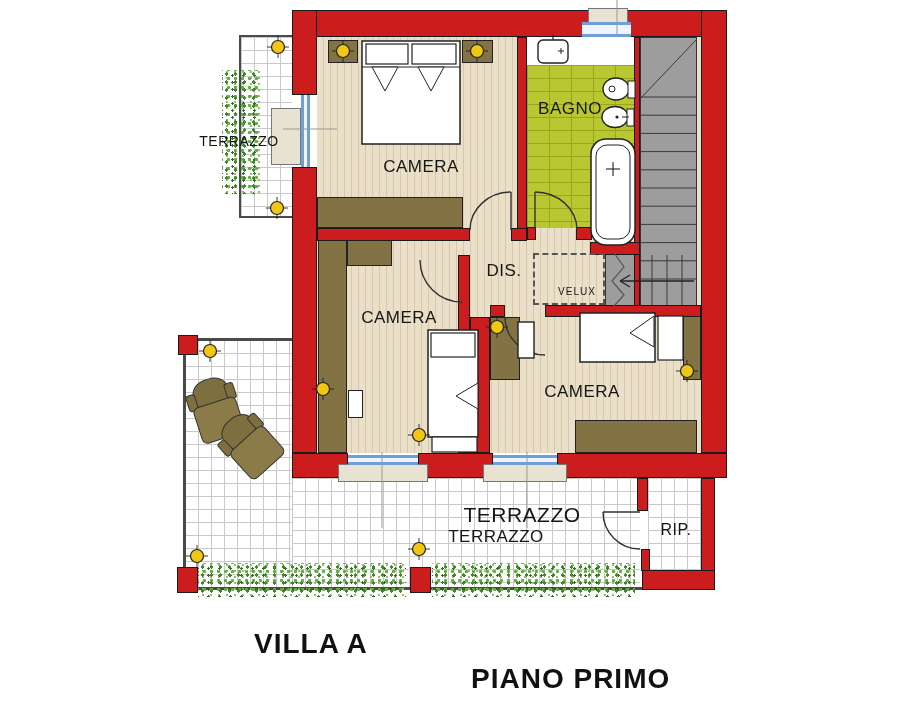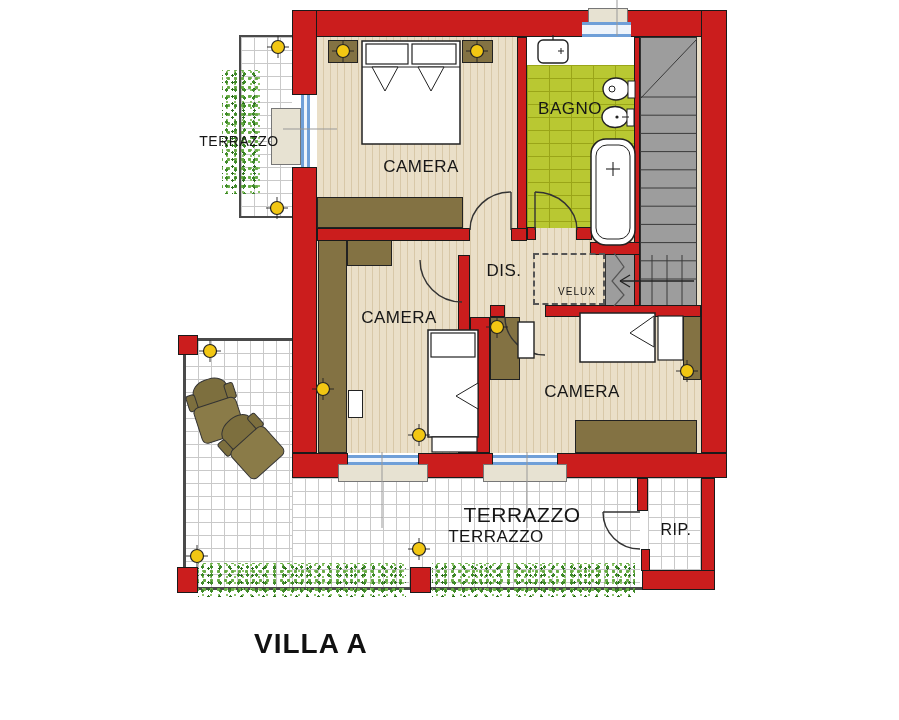--- a/index.html
+++ b/index.html
@@ -288,15 +288,16 @@
   <div class="lbl" style="left:570px;top:109px;font-size:17px;">BAGNO</div>
   <div class="lbl" style="left:504px;top:271px;font-size:17px;">DIS.</div>
   <div class="lbl" style="left:577px;top:291px;font-size:10px;letter-spacing:1px;">VELUX</div>
   <div class="lbl" style="left:399px;top:318px;font-size:17px;">CAMERA</div>
   <div class="lbl" style="left:582px;top:392px;font-size:17px;">CAMERA</div>
   <div class="lbl" style="left:522px;top:515px;font-size:21px;">TERRAZZO</div>
   <div class="lbl" style="left:496px;top:537px;font-size:17px;">TERRAZZO</div>
   <div class="lbl" style="left:676px;top:530px;font-size:16px;">RIP.</div>
 
   <div class="title" style="left:207px;top:628px;font-size:28px;margin-left:47px;">VILLA A</div>
+  <div class="title" style="left:471px;top:663px;font-size:28px;">PIANO PRIMO</div>
 
 
 </div>
 
 </body></html>

